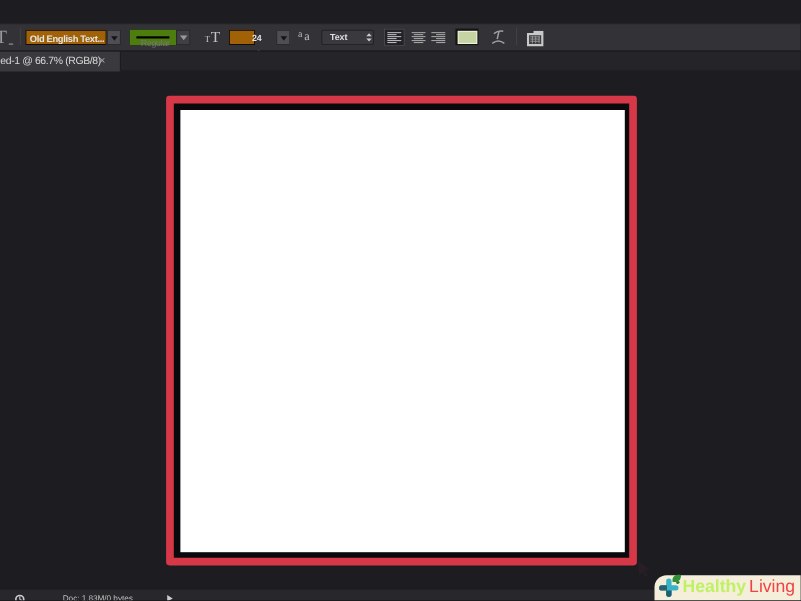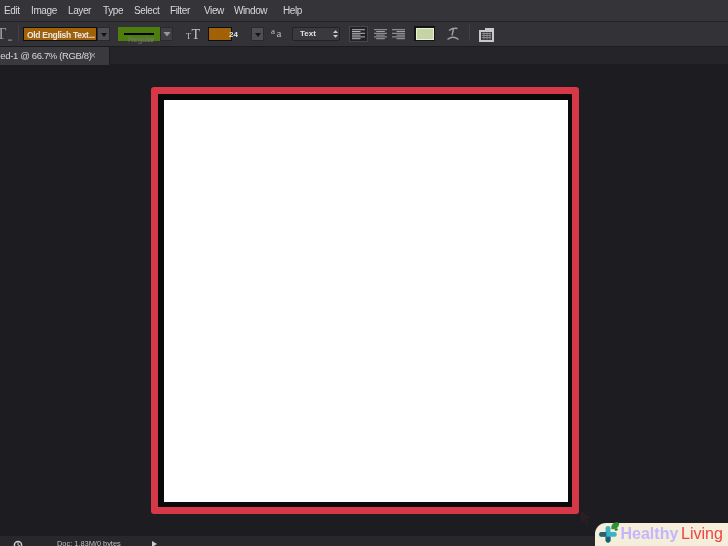--- a/index.html
+++ b/index.html
@@ -37,31 +37,20 @@
      border-top:3px solid transparent;border-bottom:3px solid transparent;
      border-left:5.5px solid #cccccc;}
   
   #logo{left:595px;top:523px;width:140px;height:30px;background:#f4eedb;
         border-radius:11px 0 0 0;}
 </style>
 </head>
 <body>
 <div id="root">
 
-  <div class="abs" id="menubar">
-    <span style="left:4px">Edit</span>
-    <span style="left:31px">Image</span>
-    <span style="left:68px">Layer</span>
-    <span style="left:103px">Type</span>
-    <span style="left:134px">Select</span>
-    <span style="left:170px">Filter</span>
-    <span style="left:204px">View</span>
-    <span style="left:234px">Window</span>
-    <span style="left:283px">Help</span>
-  </div>
 
   <div class="abs" id="optbar"></div>
 
   <svg class="abs" style="left:-5px;top:23px" width="20" height="20" viewBox="0 0 20 20">
     <text x="1" y="16" font-size="17" font-family="Liberation Serif, serif" fill="#9a9a9a">T</text>
     <rect x="13" y="16.5" width="4" height="1.2" fill="#8a8a8a"></rect>
   </svg>
   <div class="abs" style="left:18px;top:25px;width:1px;height:16px;background:#414045"></div>
 
   <div class="field darkfield" style="left:23px;top:27px;width:74px;padding-left:3px;font-size:8.5px;font-weight:bold;letter-spacing:-0.3px;white-space:nowrap;overflow:hidden">Old English Text...</div>
@@ -179,15 +168,15 @@
 
   <div class="abs" id="logo"></div>
   <svg class="abs" style="left:597px;top:522px" width="23" height="23" viewBox="0 0 23 23">
     <rect x="8.6" y="3.9" width="4.9" height="16.8" rx="2.4" fill="#3ab3c6"></rect>
     <rect x="2.2" y="10.1" width="17.6" height="4.7" rx="2.3" fill="#3ab3c6"></rect>
     <path d="M4.5 10.1 L9.3 10.1 L9.3 14.8 L4.5 14.8 A2.35 2.35 0 0 1 4.5 10.1 Z" fill="#2e5f6b"></path>
     <path d="M8.6 14.8 L13.5 14.8 L13.5 18.3 A2.45 2.45 0 0 1 8.6 18.3 Z" fill="#1f6170"></path>
     <path d="M14.4 6.9 Q13.8 2.5 17.3 0.8 Q20.4 -0.5 22.2 0.9 Q22.0 5.3 19.0 6.6 Q16.5 7.6 14.4 6.9 Z" fill="#2f9235"></path>
     <path d="M17.6 8.0 Q17.5 6.5 19.0 6.3 Q20.5 6.2 21.0 7.3 Q20.3 8.9 18.8 8.8 Q17.8 8.7 17.6 8.0 Z" fill="#207c28"></path>
   </svg>
-  <div class="abs" style="left:620.5px;top:525.2px;font-size:16px;font-weight:bold;color:#c4b5fd">Healthy</div>
+  <div class="abs" style="left:620.5px;top:525.2px;font-size:16px;font-weight:bold;color:#bef264">Healthy</div>
   <div class="abs" style="left:681px;top:525.2px;font-size:16px;color:#ef4444">Living</div>
 </div>
 
 </body></html>

